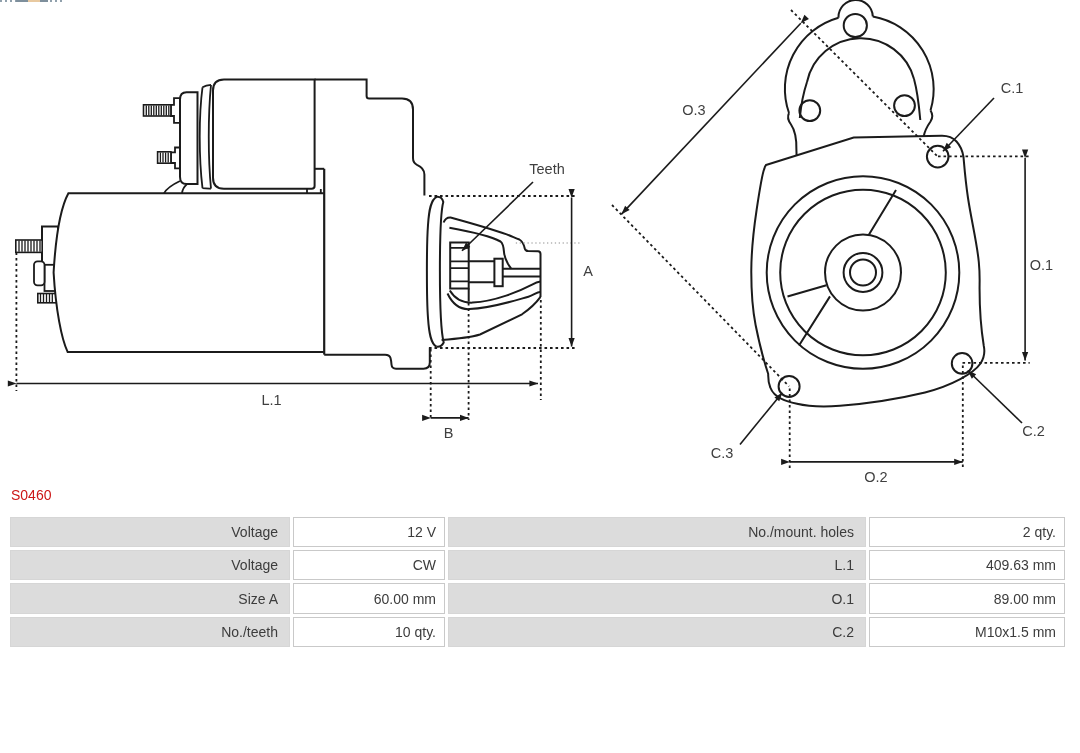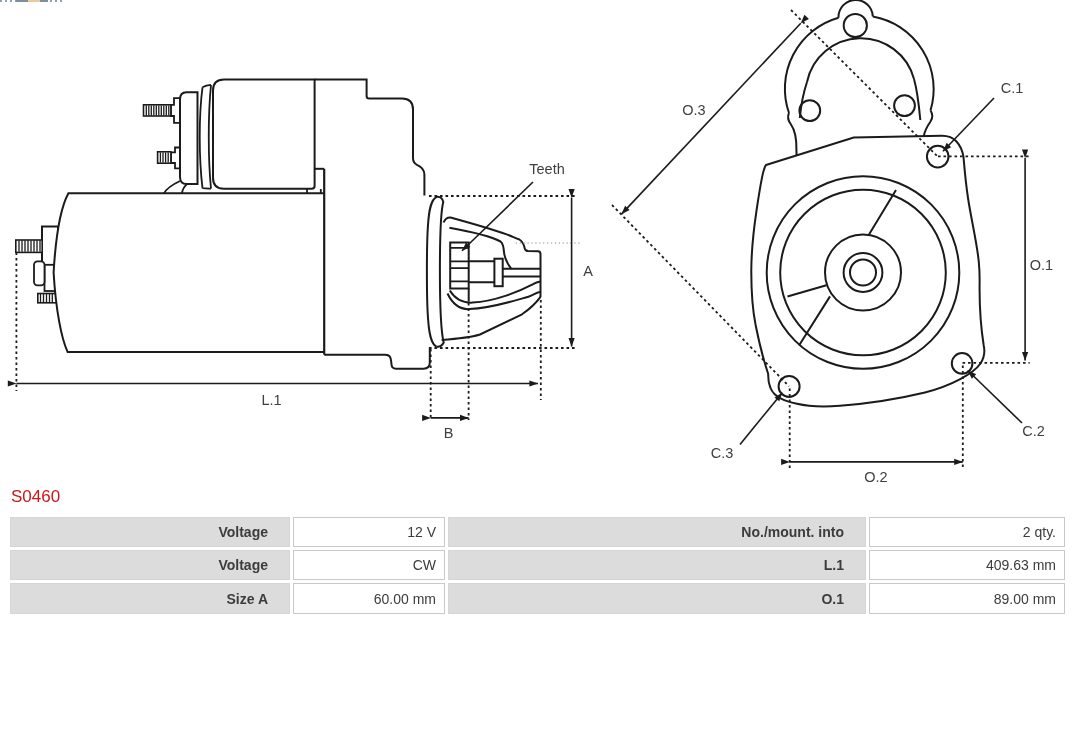--- a/index.html
+++ b/index.html
@@ -1,25 +1,25 @@
 <!DOCTYPE html>
 <html><head>
 <meta charset="utf-8">
 <style>
   html,body{margin:0;padding:0;background:#ffffff;width:1080px;height:753px;overflow:hidden;}
   body{font-family:"Liberation Sans",sans-serif;position:relative;}
   #logo{position:absolute;left:0;top:0;width:64px;height:2px;
     background:repeating-linear-gradient(90deg,#90a0ac 0 2px,#ffffff 2px 5px);}
   #logo2{position:absolute;left:16px;top:0;width:32px;height:2px;
     background:linear-gradient(90deg,#7e8f9c 0 12px,#e8c9a0 12px 24px,#7e8f9c 24px 32px);}
-  #title{position:absolute;left:11px;top:487px;font-size:17px;color:#cc1616;}
+  #title{position:absolute;left:11px;top:487px;font-size:14px;color:#cc1616;}
   table{position:absolute;left:7px;top:513.9px;border-spacing:3px;table-layout:fixed;}
   td{height:28.3px;box-sizing:content-box;font-size:14px;color:#3c3c3c;text-align:right;
      padding:0 8px 0 0;vertical-align:middle;overflow:hidden;white-space:nowrap;}
-  td.l{background:#dcdcdc;border:1px solid #d6d6d6;padding-right:21px;font-weight:bold;}
+  td.l{background:#dcdcdc;border:1px solid #d6d6d6;padding-right:11px;}
   td.v{background:#ffffff;border:1px solid #c9c9c9;}
   svg{position:absolute;left:0;top:0;}
   text{font-family:"Liberation Sans",sans-serif;fill:#3f3f3f;font-size:14.5px;stroke:none;}
 </style>
 </head>
 <body>
 <div id="logo"></div>
 <div id="logo2"></div>
 <svg width="1080" height="753" viewBox="0 0 1080 753" fill="none" stroke="#1b1b1b" stroke-width="2">
 <defs>
@@ -154,29 +154,35 @@
   <colgroup>
       <col style="width:280px">
       <col style="width:152px">
       <col style="width:418px">
       <col style="width:196px">
     </colgroup>
   <tbody>
       <tr>
         <td class="l">Voltage</td>
         <td class="v">12 V</td>
-        <td class="l">No./mount. into</td>
+        <td class="l">No./mount. holes</td>
         <td class="v">2 qty.</td>
       </tr>
   <tr>
         <td class="l">Voltage</td>
         <td class="v">CW</td>
         <td class="l">L.1</td>
         <td class="v">409.63 mm</td>
       </tr>
   <tr>
         <td class="l">Size A</td>
         <td class="v">60.00 mm</td>
         <td class="l">O.1</td>
         <td class="v">89.00 mm</td>
       </tr>
+  <tr>
+        <td class="l">No./teeth</td>
+        <td class="v">10 qty.</td>
+        <td class="l">C.2</td>
+        <td class="v">M10x1.5 mm</td>
+      </tr>
 </tbody>
   </table>
 
 </body></html>

